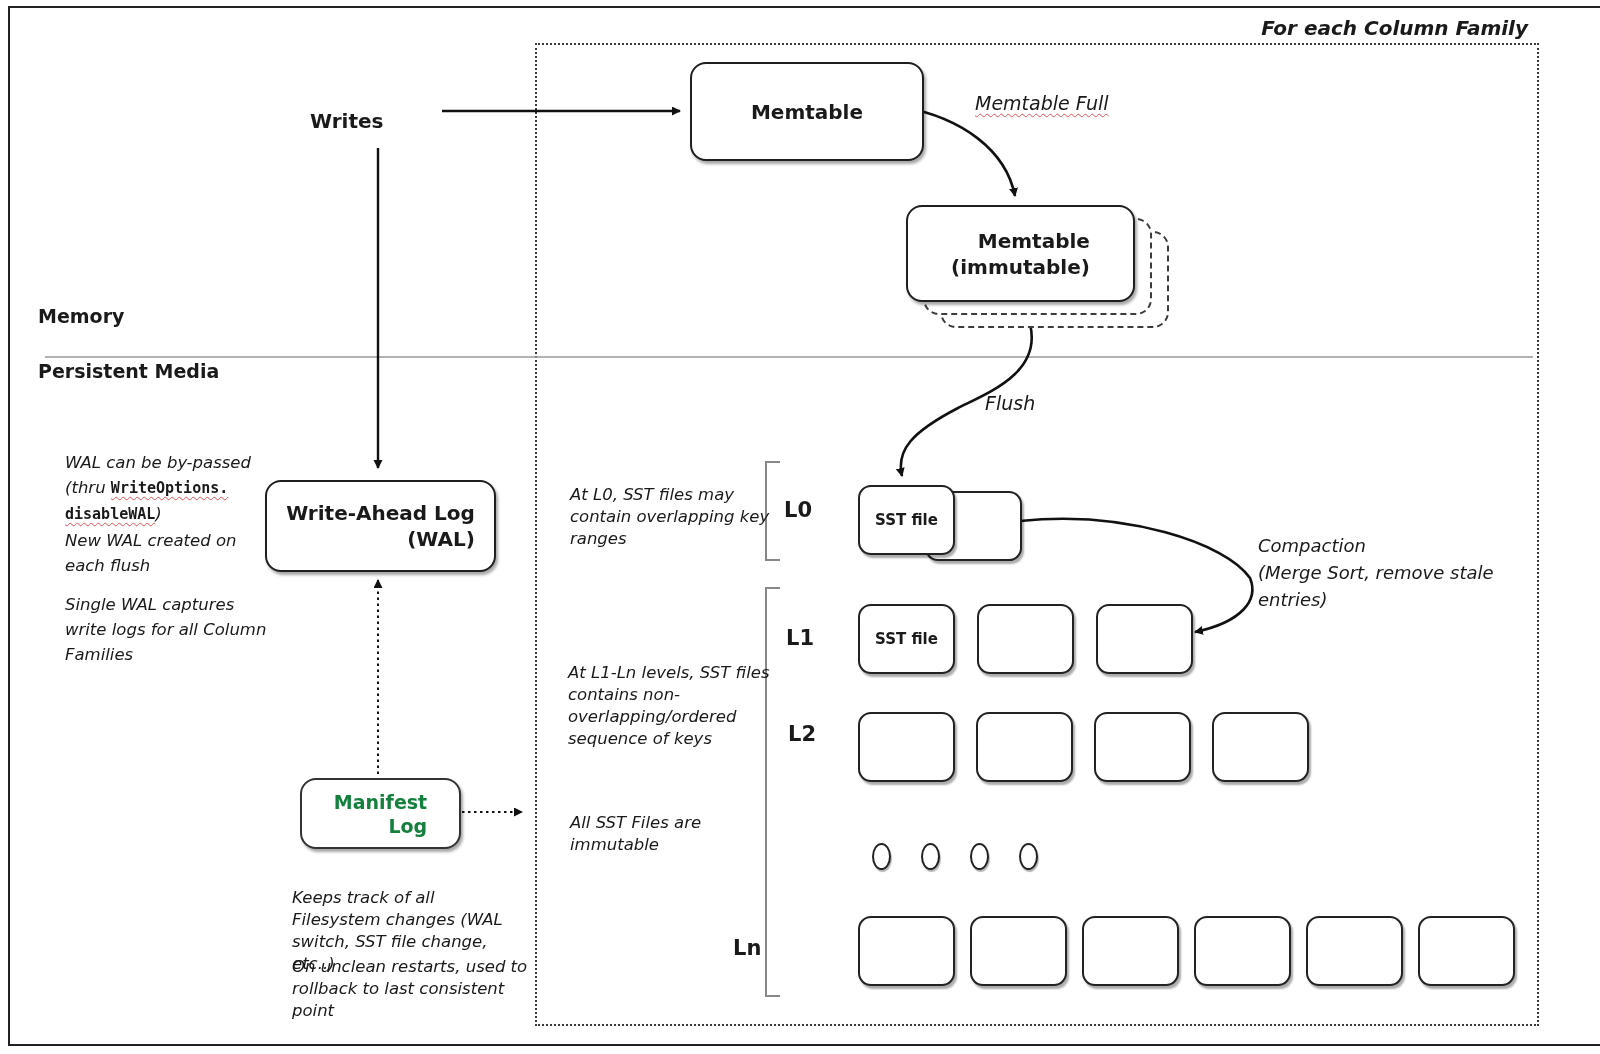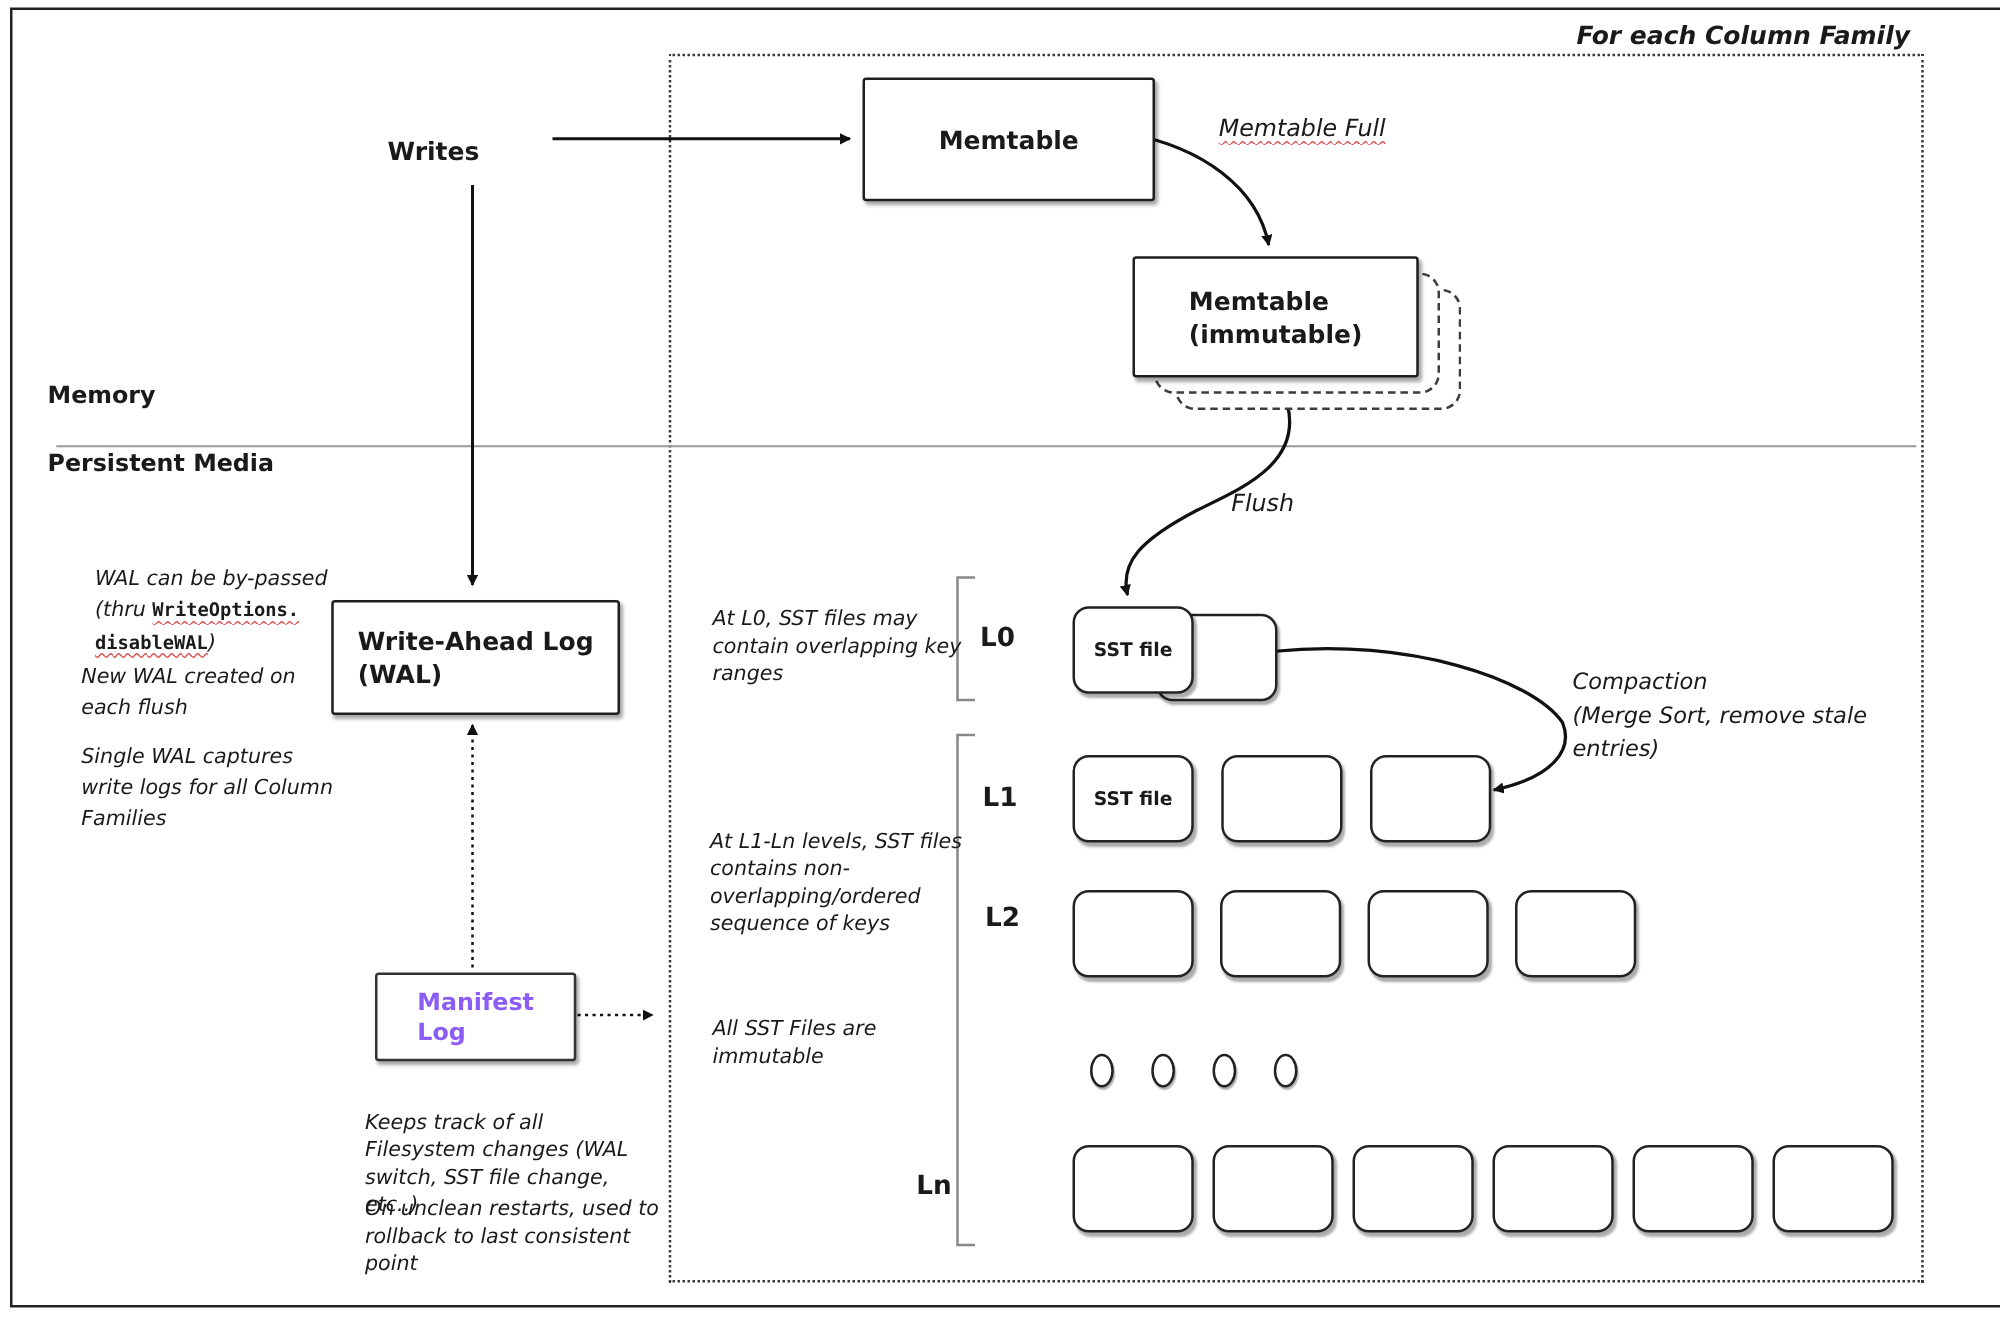--- a/index.html
+++ b/index.html
@@ -5,23 +5,23 @@
   html,body{margin:0;padding:0;background:#fff;}
   #stage{position:relative;width:1600px;height:1054px;background:#fff;overflow:hidden;
          font-family:"DejaVu Sans",sans-serif;color:#1a1a1a;padding-left:23px;}
   .frame{position:absolute;left:8px;top:6px;right:8px;bottom:8px;border:2.5px solid #222;}
   .cf-box{position:absolute;left:535px;top:43px;width:1000px;height:979px;border:2px dotted #3a3a3a;}
   .abs{position:absolute;}
   .preline{white-space:pre-line;}
   .bold-label{font-weight:bold;font-size:19px;}
   .note{font-style:italic;font-size:16.5px;line-height:22px;}
   .annot{font-style:italic;font-size:19px;}
-  .nodebox{position:absolute;background:#fff;border:2.8px solid #1f1f1f;border-radius:3px;
+  .nodebox{position:absolute;background:#fff;border:2.8px solid #1f1f1f;border-radius:16px;
            box-shadow:2px 3px 3px rgba(0,0,0,.35);display:flex;align-items:center;justify-content:center;
-           text-align:left;font-weight:bold;font-size:20px;line-height:26px;}
+           text-align:right;font-weight:bold;font-size:20px;line-height:26px;}
   .ghostbox{position:absolute;background:#fff;border:2.6px dashed #3c3c3c;border-radius:16px;}
   .sst-box{width:93px;height:66px;background:#fff;border:2.4px solid #222;border-radius:13px;
            box-shadow:2px 3px 2px rgba(0,0,0,.33);display:flex;align-items:center;justify-content:center;
            font-weight:bold;font-size:15px;flex:none;}
   .lvl-row{position:absolute;display:flex;}
   .lvl-label{position:absolute;font-weight:bold;font-size:21px;}
   .dot{width:15px;height:23px;border:2.2px solid #222;border-radius:50%;background:#fff;
        box-shadow:1px 2px 1px rgba(0,0,0,.3);flex:none;}
   .mono{font-family:"DejaVu Sans Mono",monospace;font-style:normal;font-size:15px;font-weight:600;}
   .wavy{text-decoration:underline;text-decoration-style:wavy;text-decoration-color:#e05252;
@@ -70,24 +70,24 @@
 
   <div class="abs annot wavy" style="left:975px;top:92px;">Memtable Full</div>
   <div class="abs annot" style="left:985px;top:392px;">Flush</div>
   <div class="abs annot preline" style="left:1258px;top:532px;line-height:27px;font-size:18px;">Compaction
 (Merge Sort, remove stale
 entries)</div>
 
   <div class="nodebox preline" style="left:265px;top:480px;width:227px;height:88px;">Write-Ahead Log
 (WAL)</div>
 
-  <div class="nodebox preline" style="left:300px;top:778px;width:157px;height:67px;color:#8b5cf6;border-color:#333;font-size:19px;line-height:24px;">Manifest
+  <div class="nodebox preline" style="left:300px;top:778px;width:157px;height:67px;color:#15803d;border-color:#333;font-size:19px;line-height:24px;">Manifest
 Log</div>
 
-  <div class="abs note" style="left:65px;top:450px;line-height:25px;margin-left:11px;">
+  <div class="abs note" style="left:65px;top:450px;line-height:25px;">
     <span>WAL can be by-passed</span><br>
     <span>(thru </span><span class="mono wavy">WriteOptions.</span><br>
     <span class="mono wavy">disableWAL</span><span>)</span>
   </div>
   <div class="abs note preline" style="left:65px;top:528px;line-height:25px;">New WAL created on
 each flush</div>
   <div class="abs note preline" style="left:65px;top:592px;line-height:25px;">Single WAL captures
 write logs for all Column
 Families</div>
 

